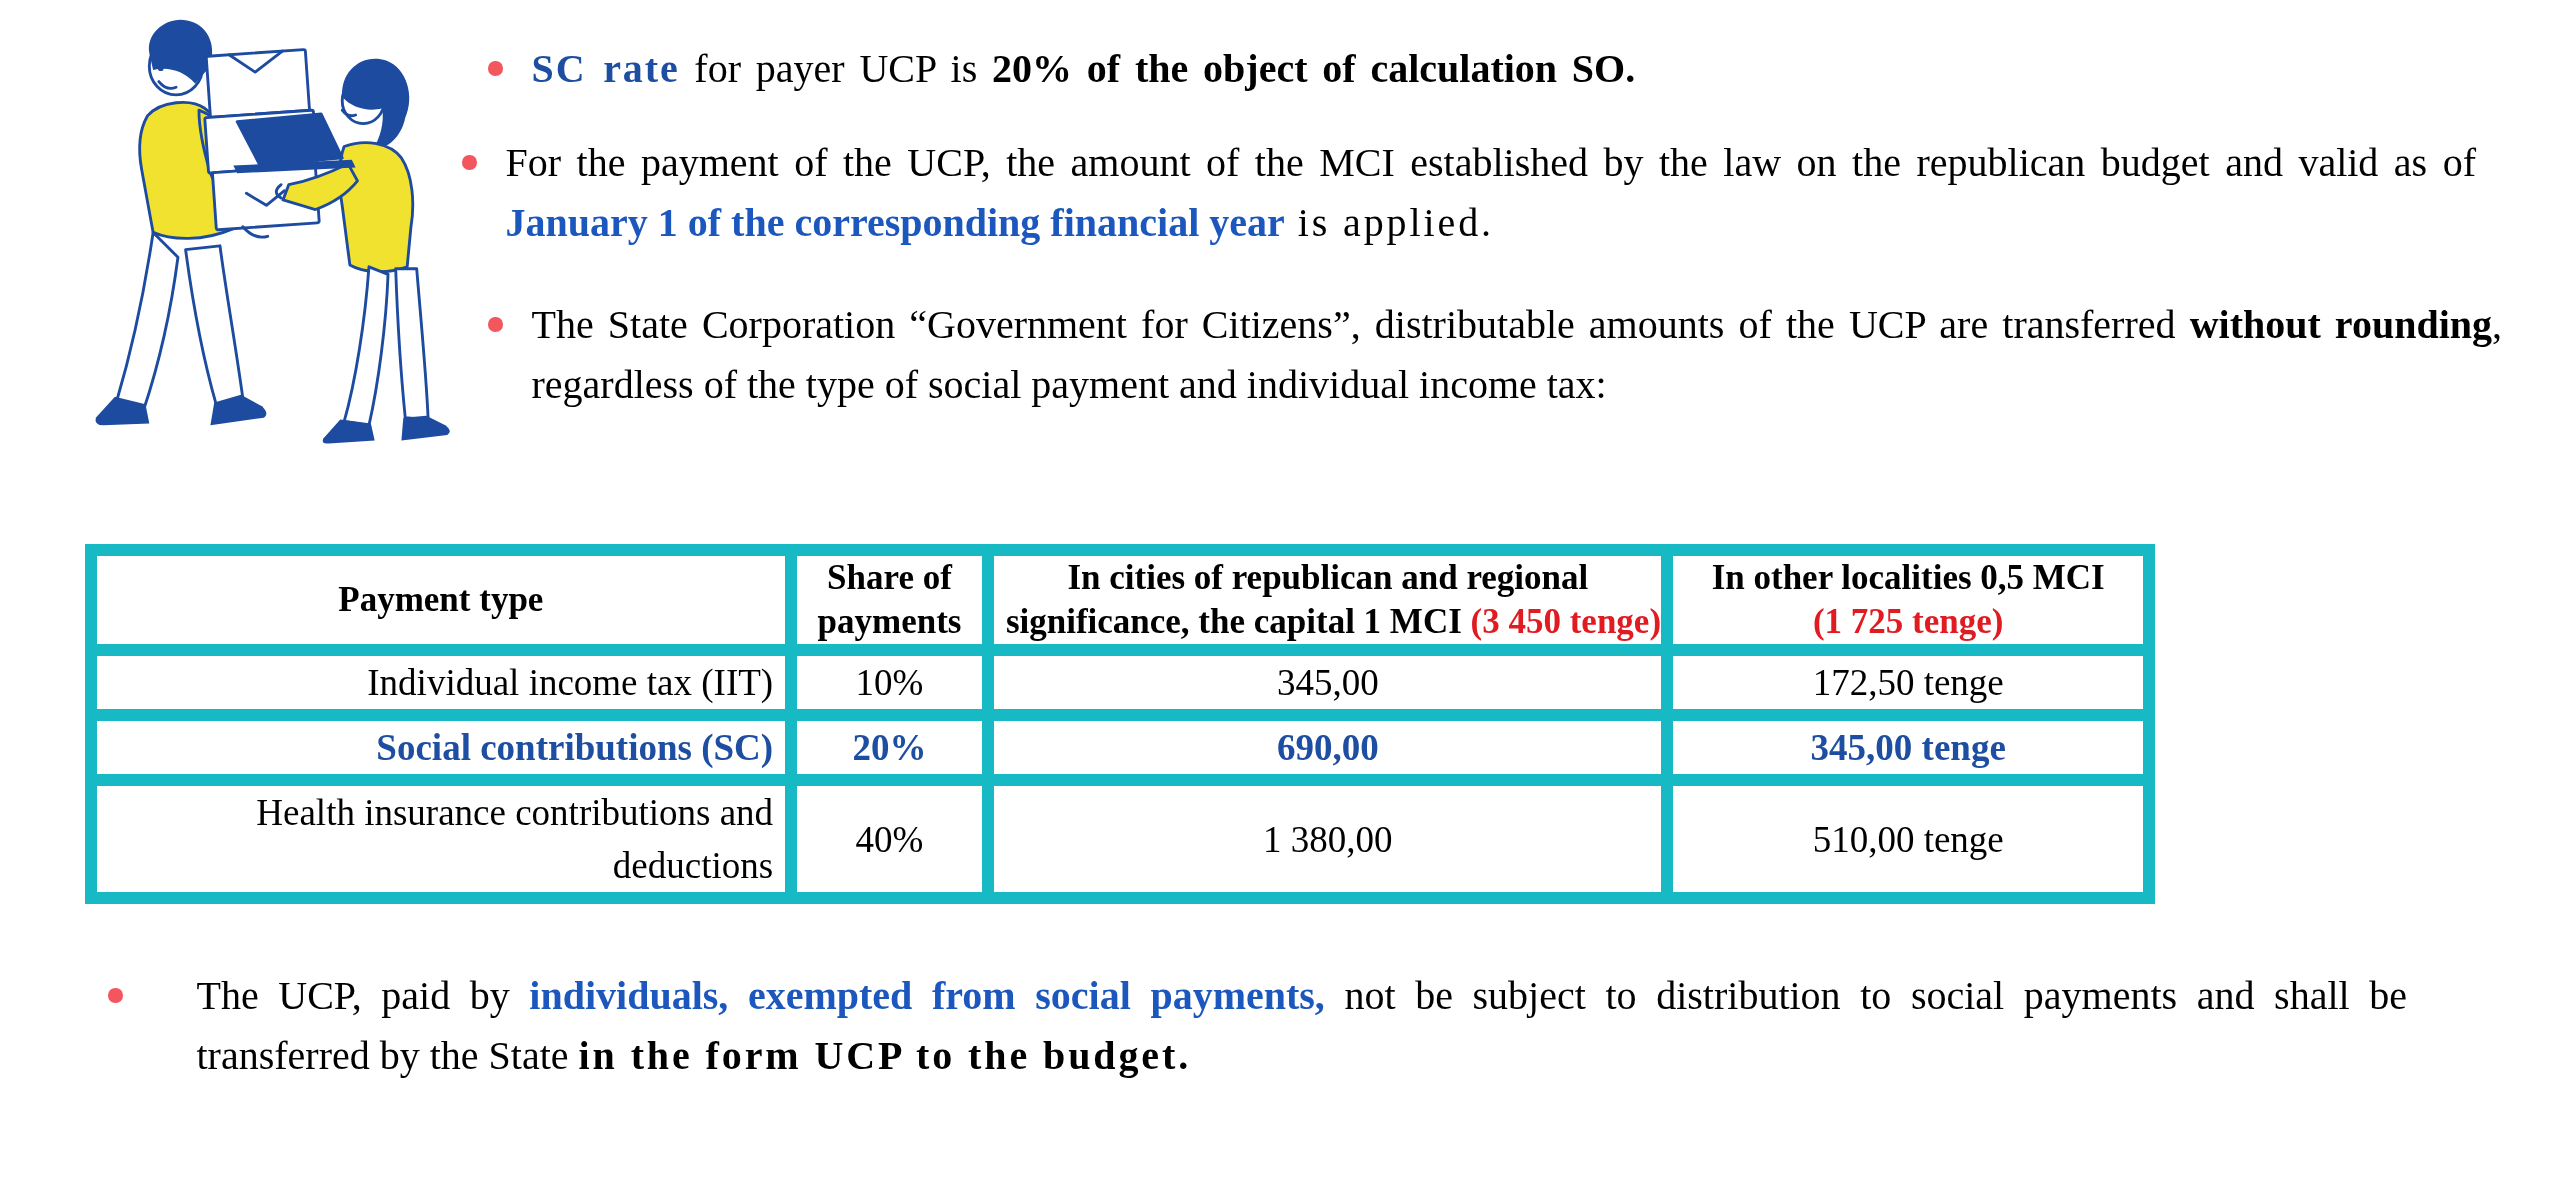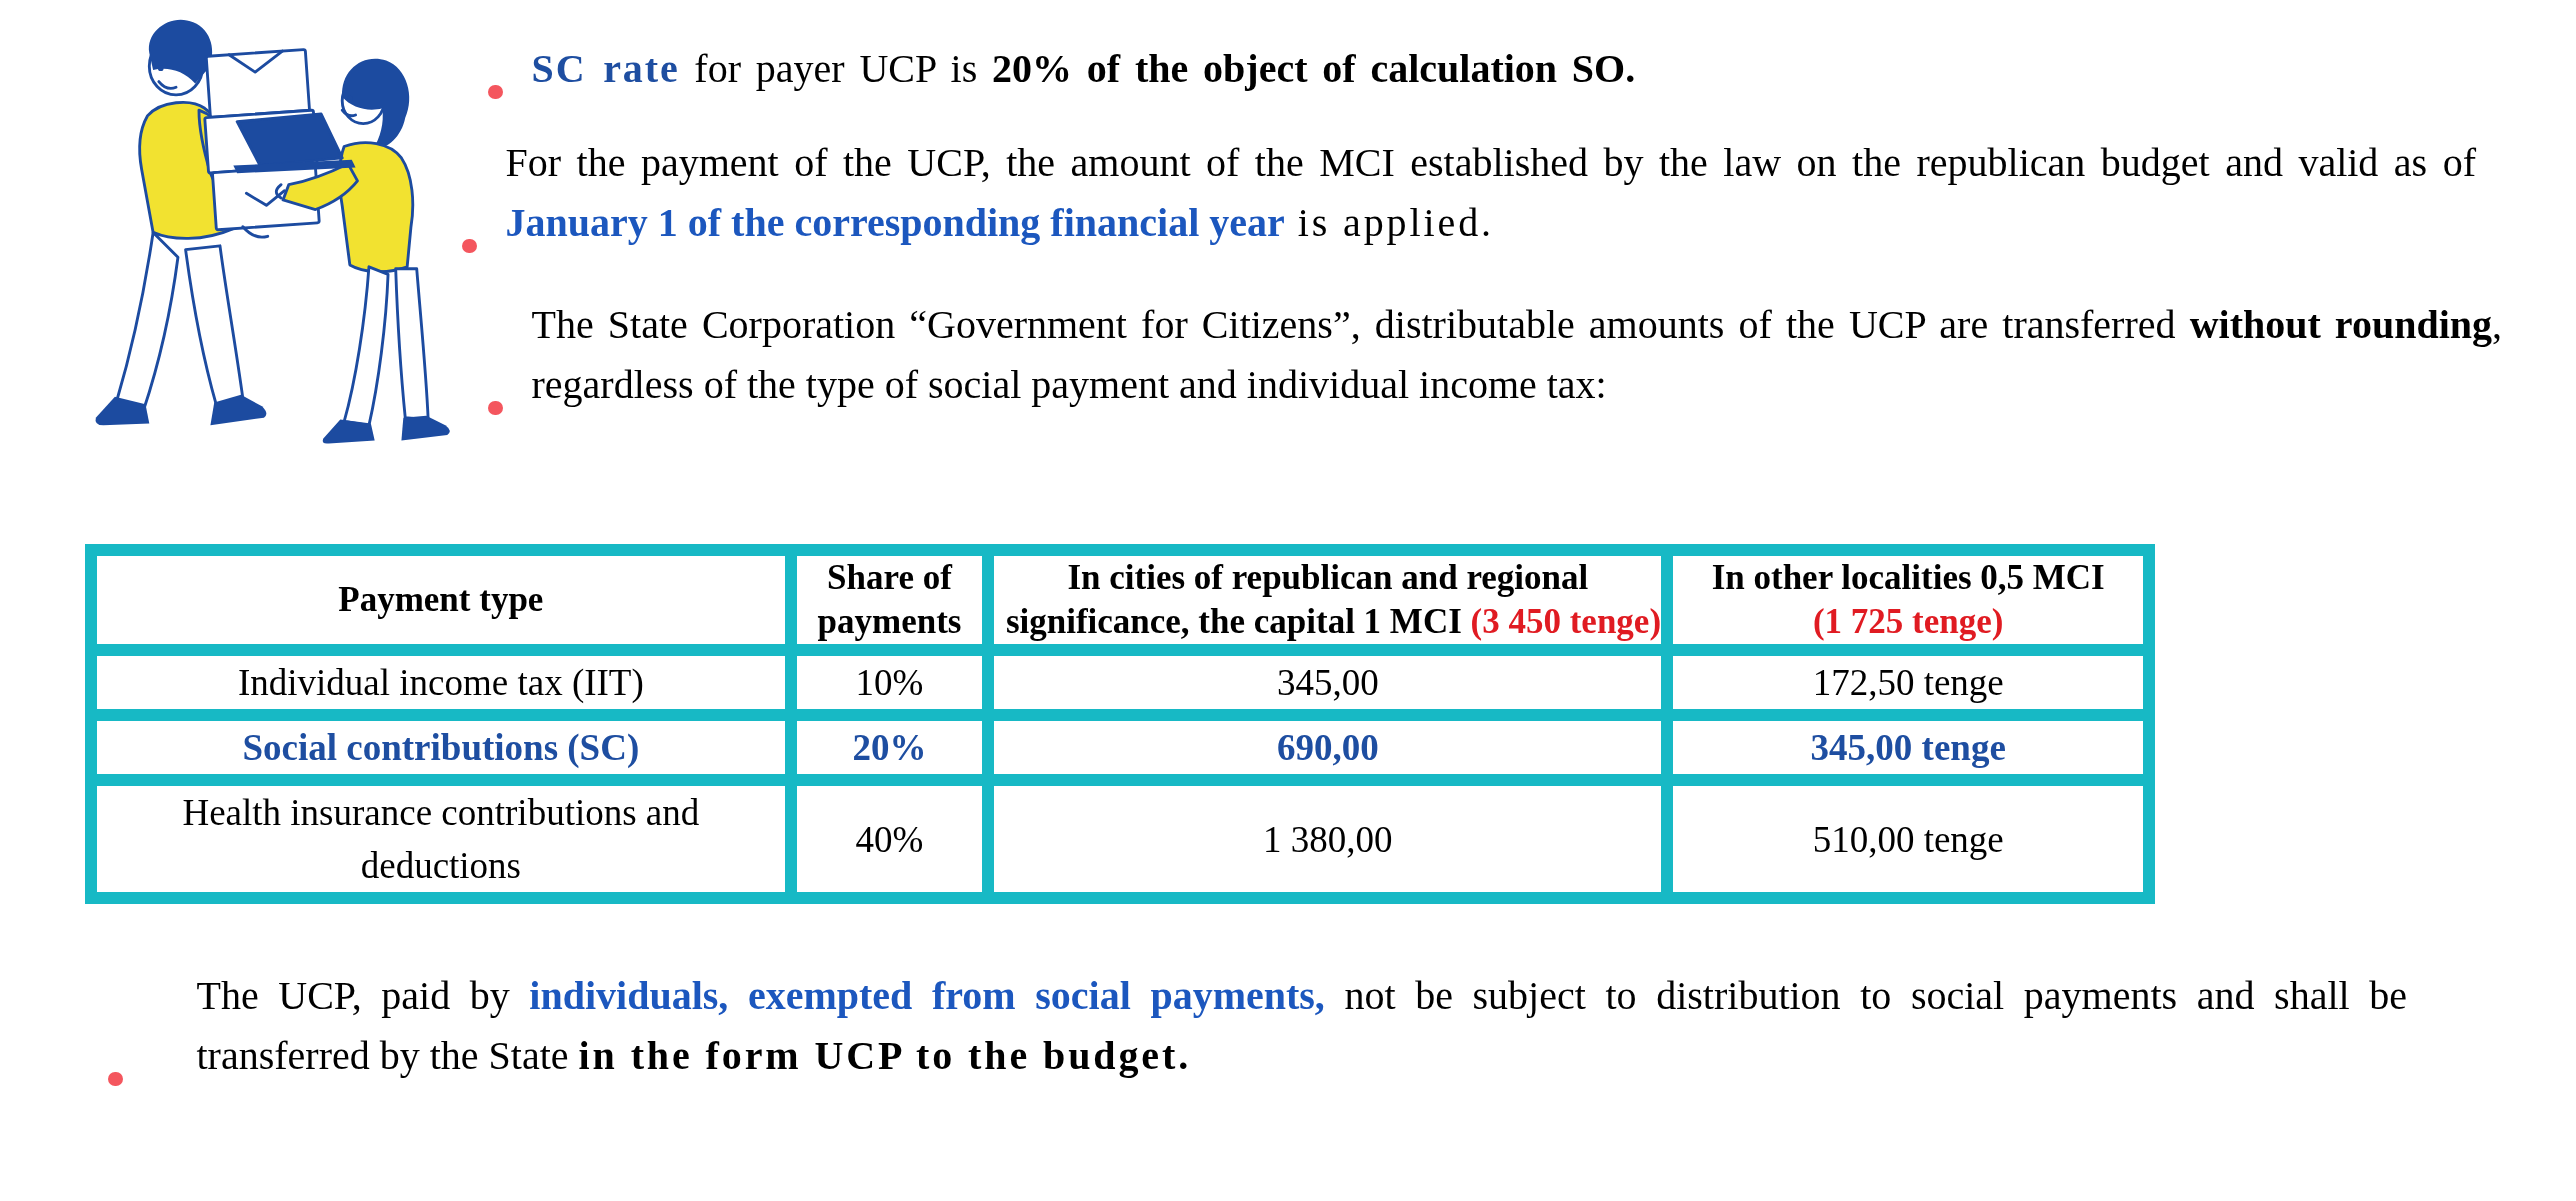--- a/index.html
+++ b/index.html
@@ -5,21 +5,21 @@
   html,body{margin:0;padding:0;}
   body{
     position:relative;
     width:2576px;height:1202px;
     background:#ffffff;
     font-family:"Liberation Serif","DejaVu Serif",serif;
     color:#000;
     overflow:hidden;
   }
   
-  .bullet{position:absolute;display:flex;align-items:flex-end;}
+  .bullet{position:absolute;display:flex;align-items:flex-start;}
   .dot{
     flex:none;width:14.5px;height:14.5px;border-radius:50%;
     background:#F4565E;margin-top:22px;margin-right:29px;
   }
   .btext{flex:1;font-size:40px;line-height:60px;}
   .just .btext{text-align:justify;}
   #bullet-1{left:488px;top:39px;width:2014px;}
   #bullet-1 .btext{word-spacing:4.8px;}
   #bullet-2{left:462px;top:133px;width:2014px;}
   #bullet-3{left:488px;top:295px;width:2014px;}
@@ -36,21 +36,21 @@
     font-size:37px;
   }
   table.pay th,table.pay td{
     background:#fff;border:12.6px solid #17B9C5;
     vertical-align:middle;padding:0 11.6px;
   }
   table.pay th{font-weight:bold;text-align:center;font-size:35px;line-height:44px;}
   thead tr{height:91px;}
   tbody tr{height:55px;}
   td{text-align:center;line-height:53px;}
-  td.c1{text-align:center;padding-left:21px;}
+  td.c1{text-align:right;padding-left:21px;}
   col.c1{width:34%;} col.c2{width:9.6%;} col.c3{width:33%;} col.c4{width:23.4%;}
   tr.hl td{color:#1E4EA1;font-weight:bold;}
   .red{color:#E01B22;}
   .nowrap{white-space:nowrap;}
   
   #illustration{position:absolute;left:92px;top:7.7px;width:382px;height:446px;}
 </style>
 </head>
 <body>
 

